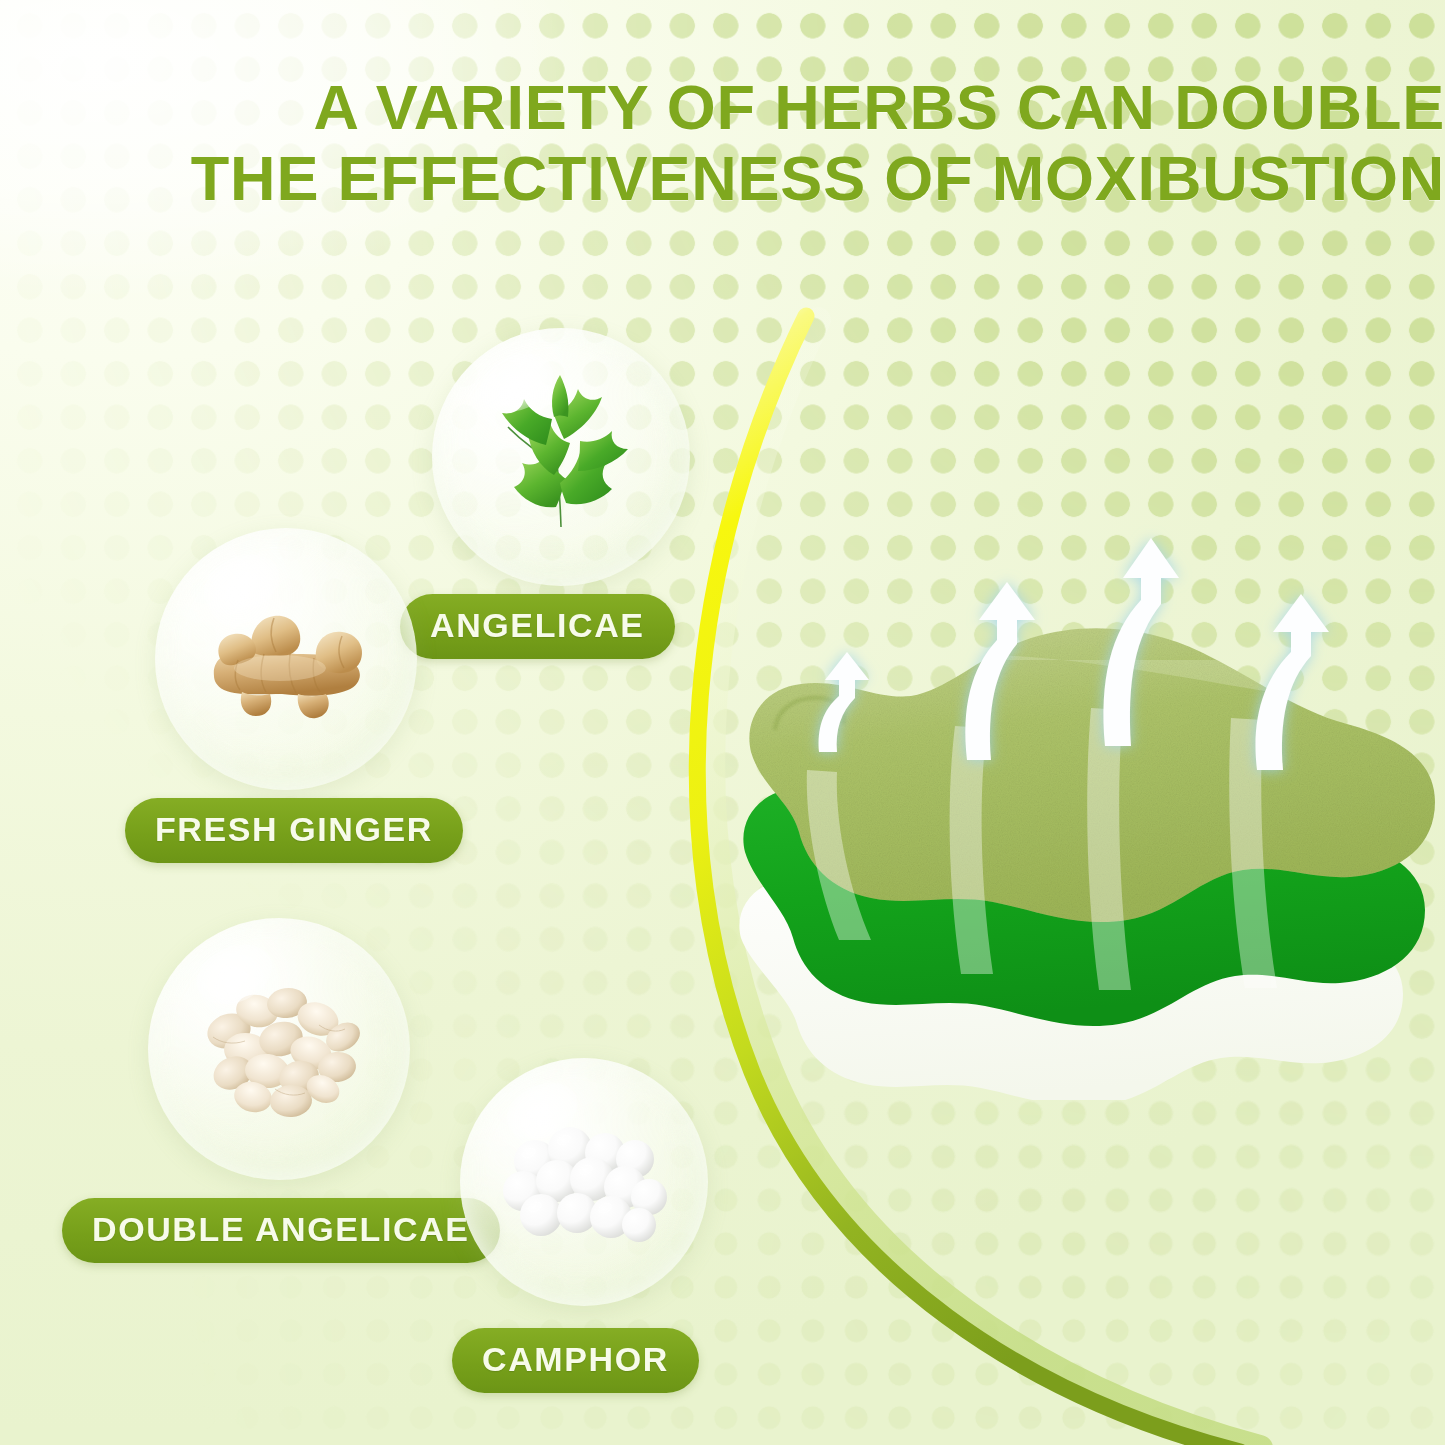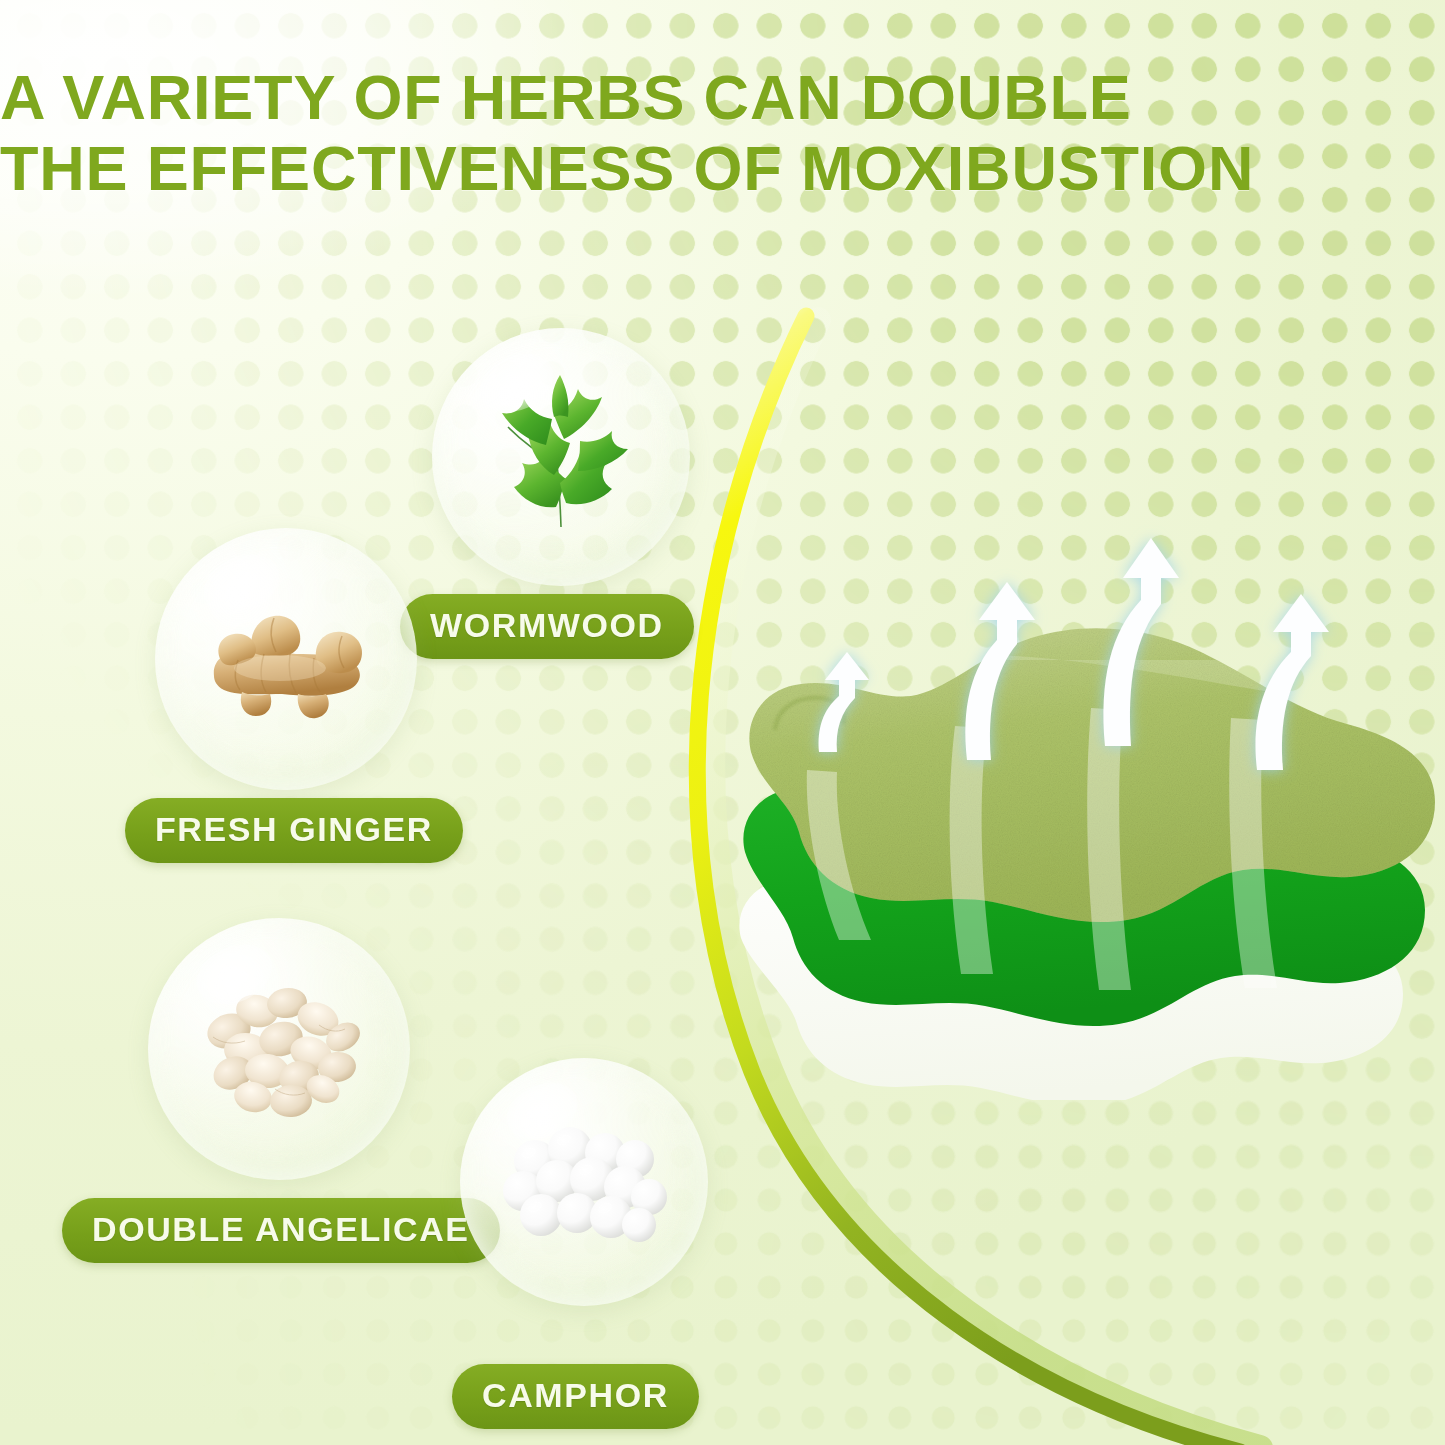--- a/index.html
+++ b/index.html
@@ -43,23 +43,23 @@
     position: absolute;
     left: 0; top: 0; width: 900px; height: 300px;
     background: radial-gradient(70% 100% at 10% 20%, rgba(255,255,255,0.92) 0%, rgba(255,255,255,0.55) 45%, rgba(255,255,255,0) 80%);
     pointer-events: none;
   }
 
   
   .title {
     position: absolute;
     left: 0;
-    top: 62px;
+    top: 72px;
     width: 1445px;
-    text-align: left;
+    text-align: right;
     color: #7FA81E;
     font-weight: 700;
     font-size: 63px;
     line-height: 1.13;
     letter-spacing: 0.8px;
     white-space: pre-line;
     text-shadow: 0 1px 0 rgba(255,255,255,0.5);
   }
 
   
@@ -199,21 +199,21 @@
         <path d="M98 72 C 114 64, 130 48, 136 30 C 126 36, 116 32, 112 22 C 108 36, 98 44, 88 48
                  C 92 58, 95 66, 98 72 Z" fill="url(#leafG2)"></path>
 
         <path d="M112 104 C 130 104, 150 96, 162 82 C 150 82, 144 74, 146 64 C 136 74, 124 76, 114 74
                  C 114 86, 113 96, 112 104 Z" fill="url(#leafG)"></path>
 
         <path d="M88 50 C 84 36, 86 20, 94 8 C 100 20, 104 34, 102 50 C 97 48, 92 48, 88 50 Z" fill="url(#leafG2)"></path>
       </svg>
     </div>
   </div>
-  <div class="pill" style="left:400px; top:594px;">WORMWOOD</div>
+  <div class="pill" style="left:400px; top:594px;">ANGELICAE</div>
 
   <div class="bubble" style="left:155px; top:528px; width:262px; height:262px;">
     <div class="bubble-inner">
       <svg width="200" height="150" viewBox="0 0 200 150">
         <defs>
           <linearGradient id="gingA" x1="0" y1="0" x2="0.4" y2="1">
             <stop offset="0%" stop-color="#F0DCB4"></stop>
             <stop offset="45%" stop-color="#D7B077"></stop>
             <stop offset="100%" stop-color="#B07F3F"></stop>
           </linearGradient>
@@ -324,21 +324,21 @@
         <g fill="#FFFFFF" opacity="0.85">
           <ellipse cx="32" cy="36" rx="7" ry="4.5" transform="rotate(-25 32 36)"></ellipse>
           <ellipse cx="67" cy="23" rx="7" ry="4.5" transform="rotate(-25 67 23)"></ellipse>
           <ellipse cx="89" cy="53" rx="7" ry="4.5" transform="rotate(-25 89 53)"></ellipse>
           <ellipse cx="38" cy="90" rx="7" ry="4.5" transform="rotate(-25 38 90)"></ellipse>
           <ellipse cx="108" cy="91" rx="7" ry="4.5" transform="rotate(-25 108 91)"></ellipse>
         </g>
       </svg>
     </div>
   </div>
-  <div class="pill" style="left:452px; top:1364px;">CAMPHOR</div>
+  <div class="pill" style="left:452px; top:1328px;">CAMPHOR</div>
 
   <div class="patch">
     <svg width="710" height="580" viewBox="0 0 710 580">
       <defs>
         <linearGradient id="herbLayer" x1="0" y1="0" x2="0.3" y2="1">
           <stop offset="0%" stop-color="#C5D490"></stop>
           <stop offset="40%" stop-color="#AEC46A"></stop>
           <stop offset="100%" stop-color="#9EB657"></stop>
         </linearGradient>
         <linearGradient id="greenLayer" x1="0" y1="0" x2="0.2" y2="1">

